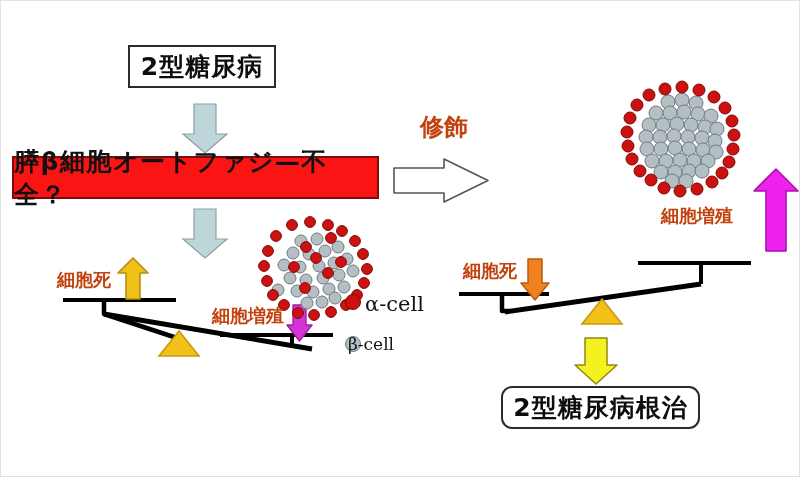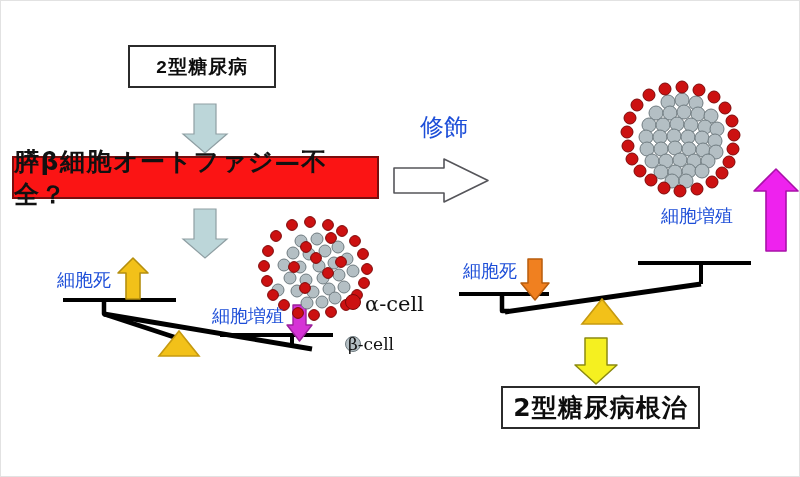--- a/index.html
+++ b/index.html
@@ -29,22 +29,22 @@
   .redbox{
     border:2px solid #7a0d0d;
     background:#fb1414;
     display:flex;align-items:center;justify-content:center;
     color:#111111;
     font-weight:700;
     letter-spacing:1.5px;
     box-sizing:border-box;
   }
   .plainlabel{
-    color:#1d4ed8;
-    font-weight:400;
+    color:#c2410c;
+    font-weight:700;
     white-space:nowrap;
   }
 
   
   svg.layer{position:absolute;left:0;top:0;width:800px;height:477px;overflow:visible;}
 
   .legend-text{
     font-family:"DejaVu Serif","Liberation Serif",serif;
     font-size:15px;color:#111;white-space:nowrap;
   }
@@ -241,21 +241,21 @@
         <circle cx="696" cy="188" r="6"></circle>
       </g>
     </g>
 
     <g>
       <circle cx="352" cy="301" r="7.5" fill="#cc1111" stroke="#7d0808" stroke-width="1"></circle>
       <circle cx="352" cy="343" r="7.5" fill="#b4bfc4" stroke="#6f7b80" stroke-width="1"></circle>
     </g>
   </svg>
 
-  <div class="abs txtbox" style="left:127px;top:44px;width:148px;height:43px;font-size:19px;font-family:Liberation Mono, monospace;">
+  <div class="abs txtbox" style="left:127px;top:44px;width:148px;height:43px;font-size:25px;">
     <span>2型糖尿病</span>
   </div>
 
   <div class="abs redbox" style="left:11px;top:155px;width:367px;height:43px;font-size:25px;justify-content:flex-end;">
     <span>膵β細胞オートファジ—不全？</span>
   </div>
 
   <div class="abs plainlabel" style="left:419px;top:110px;font-size:24px;">
     <span>修飾</span>
   </div>
@@ -274,17 +274,17 @@
     <span>細胞増殖</span>
   </div>
 
   <div class="abs legend-text" style="left:364px;top:291px;font-size:21px;">
     <span>α-cell</span>
   </div>
   <div class="abs legend-text" style="left:347px;top:333px;font-size:17px;">
     <span>β-cell</span>
   </div>
 
-  <div class="abs txtbox" style="left:500px;top:385px;width:199px;height:43px;font-size:25px;">
+  <div class="abs txtbox" style="left:500px;top:385px;width:199px;height:43px;font-size:25px;border-radius:11px;">
     <span>2型糖尿病根治</span>
   </div>
 
 </div>
 
 </body></html>

